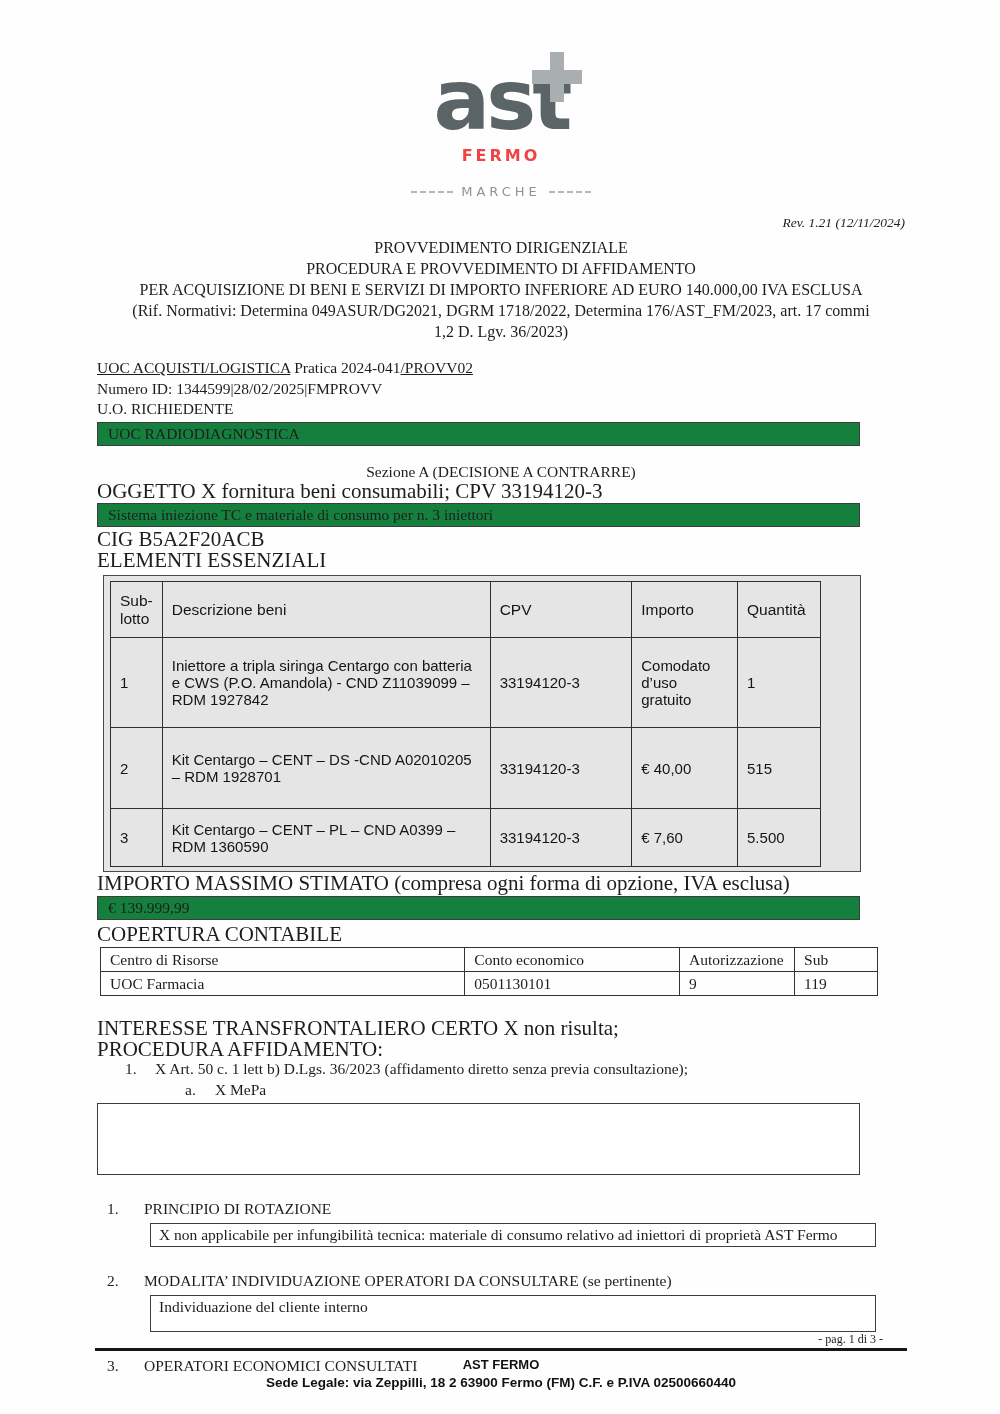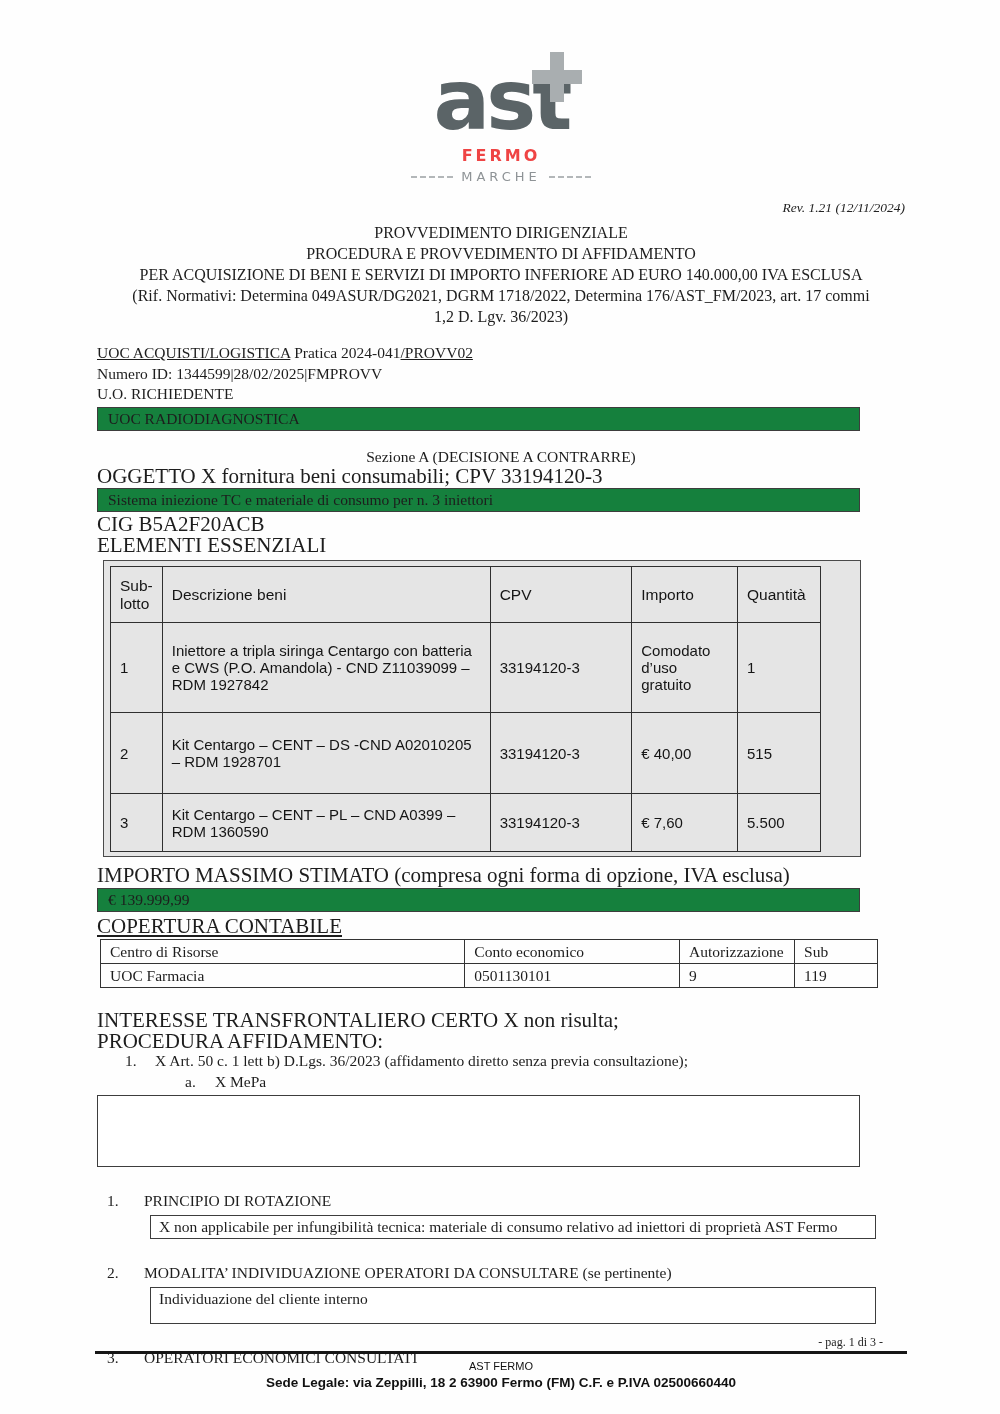--- a/index.html
+++ b/index.html
@@ -25,21 +25,21 @@
   }
   .logo-plus { position:absolute; top:-10px; right:-14px; width:50px; height:50px; }
   .logo-plus::before { content:""; position:absolute; left:0; top:18px; width:50px; height:14px; background:#a9aeb0; }
   .logo-plus::after  { content:""; position:absolute; left:18px; top:0; width:14px; height:50px; background:#a9aeb0; }
   .logo-fermo {
     font-family:"DejaVu Sans", sans-serif; font-weight:bold;
     font-size:16px; letter-spacing:3px; color:#ef4444; margin-top:8px;
   }
   .logo-marche {
     font-family:"DejaVu Sans", sans-serif; font-size:13px;
-    letter-spacing:4px; color:#8e9396; margin-top:4px;
+    letter-spacing:4px; color:#8e9396; margin-top:19px;
     display:flex; align-items:center; justify-content:center; gap:8px;
   }
   .logo-dash { display:inline-block; width:42px; border-top:2px dashed #b3b7b9; height:0; }
 
   
   .rev-line { text-align:right; font-style:italic; font-size:13.5px; margin-top:16px; color:#222; }
   .title-block { text-align:center; font-size:16px; line-height:21px; margin-top:6px; }
 
   .intro { margin-top:16px; font-size:15.5px; line-height:20.5px; }
   .u { text-decoration:underline; }
@@ -92,21 +92,21 @@
     border:1.5px solid #3d3d3d; width:726px; margin-left:53px; margin-top:4px;
     font-size:15.5px; line-height:20px; padding:1px 8px; min-height:24px; background:#fff;
   }
   .sec-box.tall { min-height:37px; }
 
   
   .footer { position:absolute; left:95px; bottom:24px; width:812px; }
   .pag-line { text-align:right; font-size:12px; padding-right:24px; color:#222; }
   .footer-rule { border-top:3px solid #161616; margin-top:1px; }
   .footer-text { text-align:center; font-family:"Liberation Sans", sans-serif; color:#111; margin-top:6px; }
-  .footer-org { font-size:11px; font-weight:400; }
+  .footer-org { font-size:13px; font-weight:700; }
   .footer-addr { font-size:13.5px; font-weight:700; margin-top:3px; }
 </style>
 </head>
 <body>
 
 <div class="page">
 
   <div class="logo-wrap">
     <div class="logo-mark">
       <span>ast</span>
@@ -171,24 +171,24 @@
         <td>3</td>
         <td>Kit Centargo – CENT – PL – CND A0399 – RDM 1360590</td>
         <td>33194120-3</td>
         <td>€ 7,60</td>
         <td class="td-center">5.500</td>
       </tr>
     </tbody>
       </table>
   </div>
 
-  <div class="bodyline" style="margin-top:8px;">IMPORTO MASSIMO STIMATO (compresa ogni forma di opzione, IVA esclusa)</div>
+  <div class="bodyline" style="margin-top:1px;">IMPORTO MASSIMO STIMATO (compresa ogni forma di opzione, IVA esclusa)</div>
   <div class="fieldbox">€ 139.999,99</div>
 
-  <div class="bodyline" style="margin-top:4px;text-decoration:underline;">COPERTURA CONTABILE</div>
+  <div class="bodyline" style="margin-top:4px;">COPERTURA CONTABILE</div>
   <table class="cop-table">
     <tbody>
         <tr>
       <th class="cop-c1">Centro di Risorse</th>
       <th class="cop-c2">Conto economico</th>
       <th class="cop-c3">Autorizzazione</th>
       <th class="cop-c4">Sub</th>
     </tr>
     <tr>
       <td>UOC Farmacia</td>

